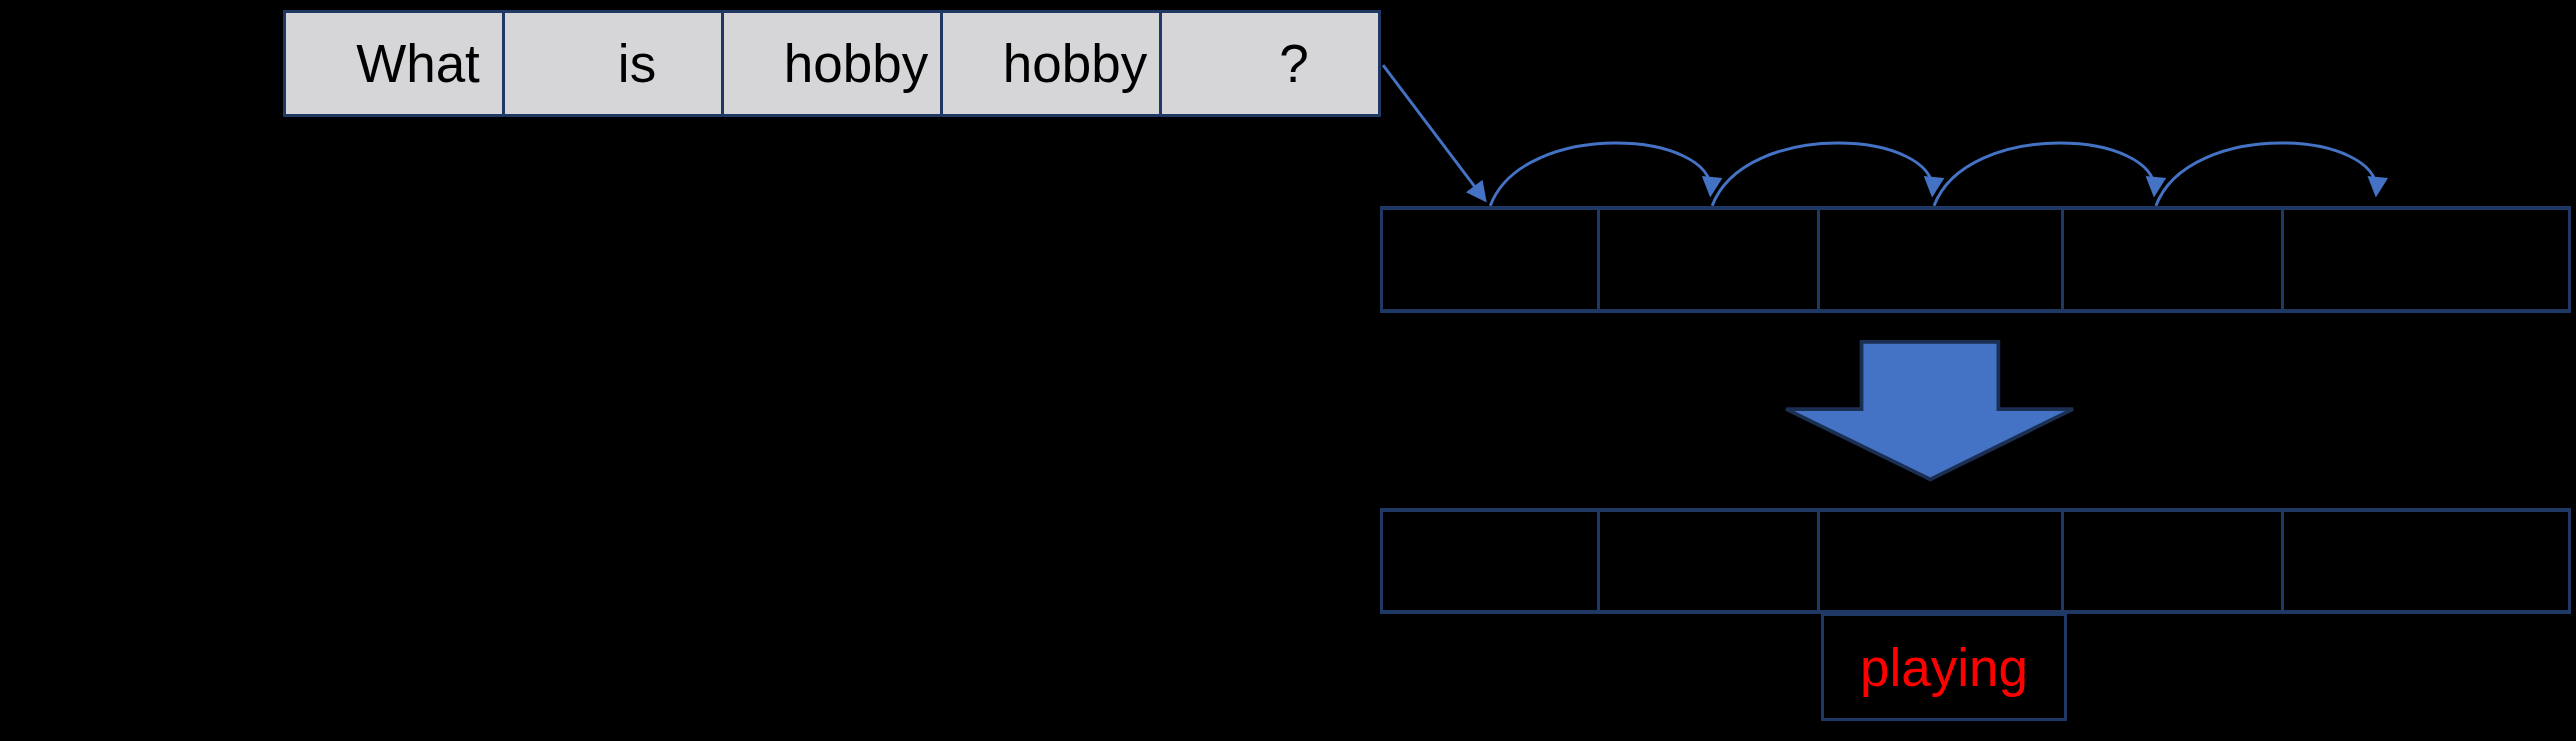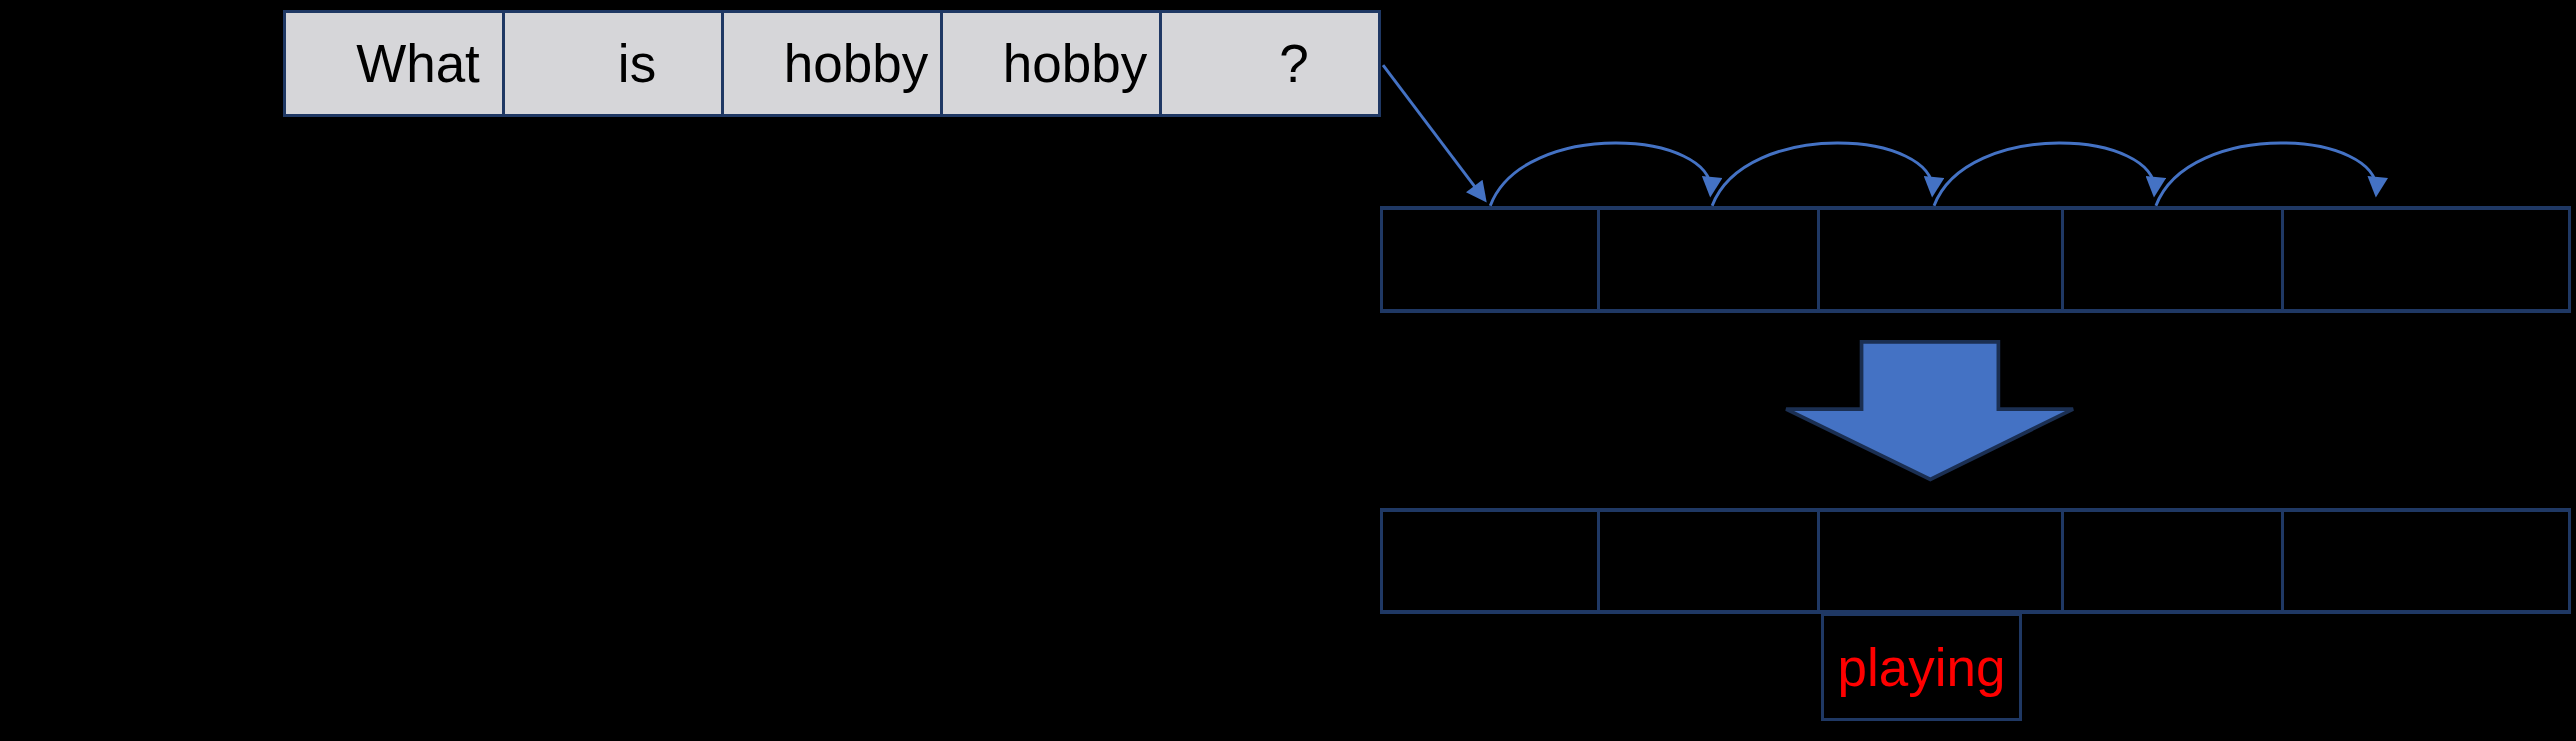--- a/index.html
+++ b/index.html
@@ -41,21 +41,21 @@
     border-right:3px solid #1F3864;
     height:100%;
   }
   .slot-cell.c1{width:217px;}
   .slot-cell.c2{width:220px;}
   .slot-cell.c3{width:244px;}
   .slot-cell.c4{width:220px;}
   .slot-cell.c5{flex:1 1 auto;border-right:none;}
   
   .prediction-box{
-    position:absolute;left:1821px;top:613px;width:201px;height:108px;
+    position:absolute;left:1821px;top:613px;width:246px;height:108px;
     box-sizing:border-box;
     border:3px solid #1F3864;
     display:flex;align-items:center;justify-content:center;
     font-size:53px;color:#FF0000;
     background:transparent;
   }
   
   #arrow-layer{
     position:absolute;left:0;top:0;width:2576px;height:742px;
     pointer-events:none;

